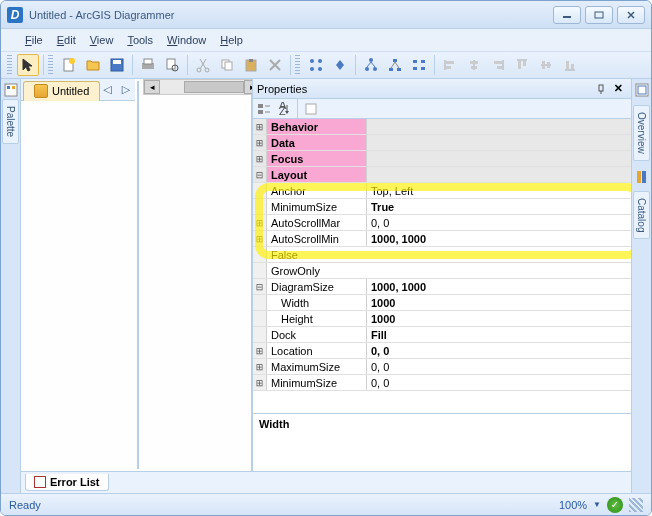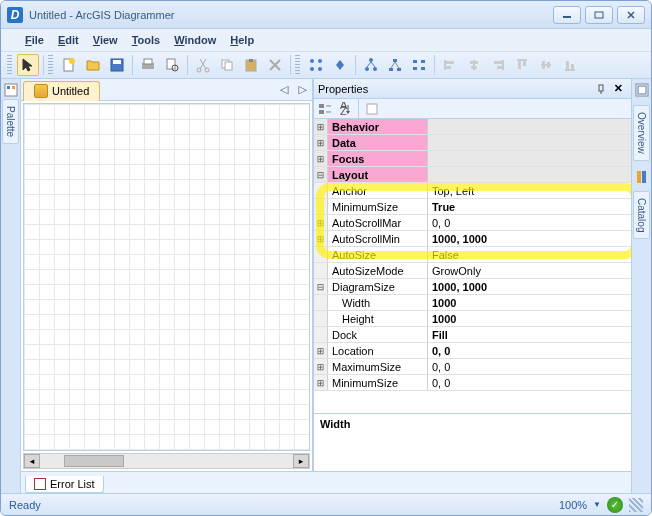--- a/index.html
+++ b/index.html
@@ -4,35 +4,35 @@
 <style>
 * { box-sizing: border-box; margin: 0; padding: 0; font-family: Tahoma, Arial, sans-serif; font-size: 11px; }
 body { background: #fff; width: 652px; height: 516px; position: relative; }
 .window { width: 652px; height: 516px; border: 1px solid #7da2ce; border-radius: 6px; background: linear-gradient(#e8f0fa, #f5f9ff); display: flex; flex-direction: column; overflow: hidden; }
 .titlebar { height: 28px; background: linear-gradient(#e4eefb, #cfe0f5); display: flex; align-items: center; padding: 0 6px; gap: 6px; border-bottom: 1px solid #b8cfe8; }
 .app-icon { width: 16px; height: 16px; background: #2b74c4; border-radius: 2px; display: flex; align-items: center; justify-content: center; color: #fff; font-weight: bold; font-style: italic; font-size: 12px; }
 .title-text { flex: 1; color: #3a5a80; }
 .win-btns { display: flex; gap: 4px; }
 .win-btn { width: 28px; height: 18px; border: 1px solid #9db8d6; border-radius: 3px; background: linear-gradient(#f5faff, #d9e8f8); display: flex; align-items: center; justify-content: center; font-size: 10px; color: #3a5a80; }
 .menubar { height: 22px; display: flex; align-items: center; gap: 2px; padding: 0 18px; background: transparent; }
-.menu-item { padding: 2px 6px; color: #2a3f5f; font-weight: bold; }
+.menu-item { padding: 2px 6px; color: #2a3f5f; }
 .menu-item u { text-decoration: underline; }
 .toolbar { height: 28px; display: flex; align-items: center; padding: 0 6px; gap: 2px; background: linear-gradient(#eaf2fd, #dbe8f8); border-top: 1px solid #cfe0f5; border-bottom: 1px solid #b8cfe8; }
 .tb-btn { width: 22px; height: 22px; border: 1px solid transparent; display: flex; align-items: center; justify-content: center; border-radius: 2px; }
 .tb-btn.active { border: 1px solid #e6b94a; background: #fdeec2; }
 .tb-sep { width: 1px; height: 20px; background: #b8cfe8; margin: 0 2px; }
 .tb-grip { width: 5px; height: 20px; background: repeating-linear-gradient(#9db8d6 0 1px, transparent 1px 3px); margin-right: 3px; }
 .tb-icon { width: 16px; height: 16px; }
 .body { flex: 1; display: flex; overflow: hidden; }
 .sidebar-left { width: 20px; background: #d6e5f7; border-right: 1px solid #b8cfe8; display: flex; flex-direction: column; gap: 2px; padding-top: 4px; align-items: center; }
 .sidebar-right { width: 20px; background: #d6e5f7; border-left: 1px solid #b8cfe8; display: flex; flex-direction: column; gap: 8px; padding-top: 4px; align-items: center; }
 .side-tab { writing-mode: vertical-rl; padding: 6px 2px; border: 1px solid #b8cfe8; background: #eaf2fd; border-radius: 2px; font-size: 10px; color: #3a5a80; }
 .center { flex: 1; display: flex; flex-direction: column; overflow: hidden; }
 .doc-area { flex: 1; display: flex; background: #fefefe; }
-.doc-left { width: 292px; display: flex; flex-direction: column; border-right: 1px solid #b8cfe8; }
+.doc-left { width: 231px; display: flex; flex-direction: row; border-right: 1px solid #b8cfe8; }
 .doc-tabs { height: 22px; display: flex; align-items: center; padding: 0 2px; background: #eaf2fd; border-bottom: 1px solid #b8cfe8; position: relative; }
 .doc-tab { display: flex; align-items: center; gap: 4px; padding: 2px 10px; background: #fdf1cf; border: 1px solid #d6b86a; border-bottom: none; border-radius: 3px 3px 0 0; height: 20px; margin-top: 2px; }
 .doc-tab-icon { width: 14px; height: 14px; background: linear-gradient(#f6c653, #e6a633); border-radius: 2px; border: 1px solid #c68a1f; }
 .doc-nav { margin-left: auto; display: flex; gap: 4px; align-items: center; }
 .doc-nav span { color: #3a5a80; font-size: 11px; padding: 0 3px; }
 .canvas { flex: 1; position: relative; background: #fff; border: 1px solid #b8cfe8; margin: 2px; overflow: auto; }
 .grid { width: 100%; height: 100%; background-image: linear-gradient(#e8e8e8 1px, transparent 1px), linear-gradient(90deg, #e8e8e8 1px, transparent 1px); background-size: 15px 15px; }
 .scroll-x { height: 16px; background: #eaeaea; display: flex; align-items: center; margin: 0 2px 2px 2px; border: 1px solid #ccc; }
 .scroll-thumb { height: 12px; width: 60px; background: #c8c8c8; border: 1px solid #aaa; margin-left: 24px; }
 .scroll-btn { width: 16px; height: 14px; background: #d8d8d8; border: 1px solid #aaa; display: flex; align-items: center; justify-content: center; font-size: 9px; }
@@ -49,21 +49,21 @@
 .prop-value { flex: 1; padding: 0 4px; display: flex; align-items: center; }
 .prop-row.category .prop-name { font-weight: bold; background: #f9a8d4; }
 .prop-row.category .prop-value { background: #e8e8e8; }
 .prop-row.bold .prop-value { font-weight: bold; }
 .prop-row.indent .prop-name { padding-left: 14px; }
 .prop-row.category .prop-gutter { background: #e8e8e8; }
 .highlight-annotation { position: absolute; border: 8px solid rgba(255, 240, 0, 0.65); border-radius: 14px; pointer-events: none; z-index: 5; }
 .hl1 { left: 2px; top: 64px; width: 102%; height: 76px; }
 .props-help { height: 58px; border-top: 1px solid #b8cfe8; padding: 4px 6px; background: #fff; }
 .props-help .help-name { font-weight: bold; }
-.bottom-tabs { height: 22px; display: flex; align-items: flex-start; padding: 4px 4px; background: #eaf2fd; border-top: 1px solid #b8cfe8; }
+.bottom-tabs { height: 22px; display: flex; align-items: center; padding: 4px 4px; background: #eaf2fd; border-top: 1px solid #b8cfe8; font-weight: bold; }
 .bottom-tab { display: flex; align-items: center; gap: 4px; padding: 2px 8px; background: #fdfdfd; border: 1px solid #b8cfe8; border-top: none; border-radius: 0 0 3px 3px; font-size: 10px; }
 .bottom-tab-icon { width: 12px; height: 12px; background: #fff; border: 1px solid #a33; display: inline-block; }
 .statusbar { height: 22px; background: linear-gradient(#eaf2fd, #d6e5f7); display: flex; align-items: center; padding: 0 8px; gap: 16px; border-top: 1px solid #b8cfe8; color: #2a5aa0; }
 .status-right { margin-left: auto; display: flex; align-items: center; gap: 6px; }
 .status-ok { width: 16px; height: 16px; background: radial-gradient(#5fbf3f, #2a8a1a); border-radius: 50%; display: flex; align-items: center; justify-content: center; color: #fff; font-size: 10px; }
 .resize-grip { width: 14px; height: 14px; background: repeating-linear-gradient(45deg, #9db8d6 0 2px, transparent 2px 4px); }
 svg { display: block; }
 </style>
 </head>
 <body>
@@ -360,26 +360,24 @@
                 <div class="prop-name">AutoScrollMar</div>
                 <div class="prop-value">0, 0</div>
               </div>
             <div class="prop-row bold">
                 <div class="prop-gutter">⊞</div>
                 <div class="prop-name">AutoScrollMin</div>
                 <div class="prop-value">1000, 1000</div>
               </div>
             <div class="prop-row">
                 <div class="prop-gutter"></div>
-                <div class="prop-name">AutoSize</div>
                 <div class="prop-value">False</div>
               </div>
             <div class="prop-row">
                 <div class="prop-gutter"></div>
-                <div class="prop-name">AutoSizeMode</div>
                 <div class="prop-value">GrowOnly</div>
               </div>
             <div class="prop-row bold">
                 <div class="prop-gutter">⊟</div>
                 <div class="prop-name">DiagramSize</div>
                 <div class="prop-value">1000, 1000</div>
               </div>
             <div class="prop-row bold indent">
                 <div class="prop-gutter"></div>
                 <div class="prop-name">Width</div>

